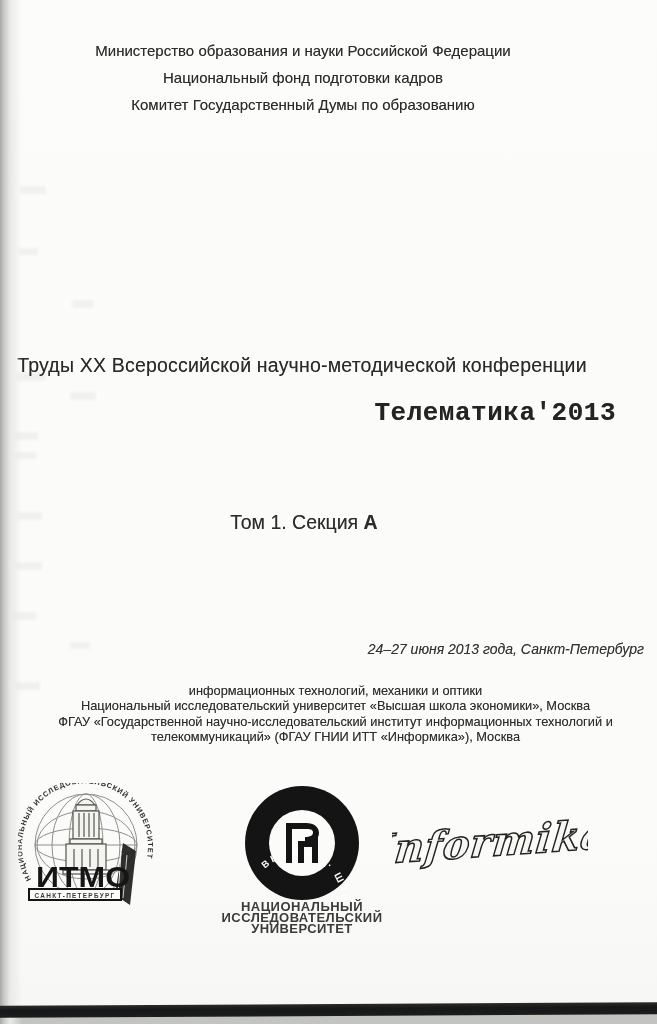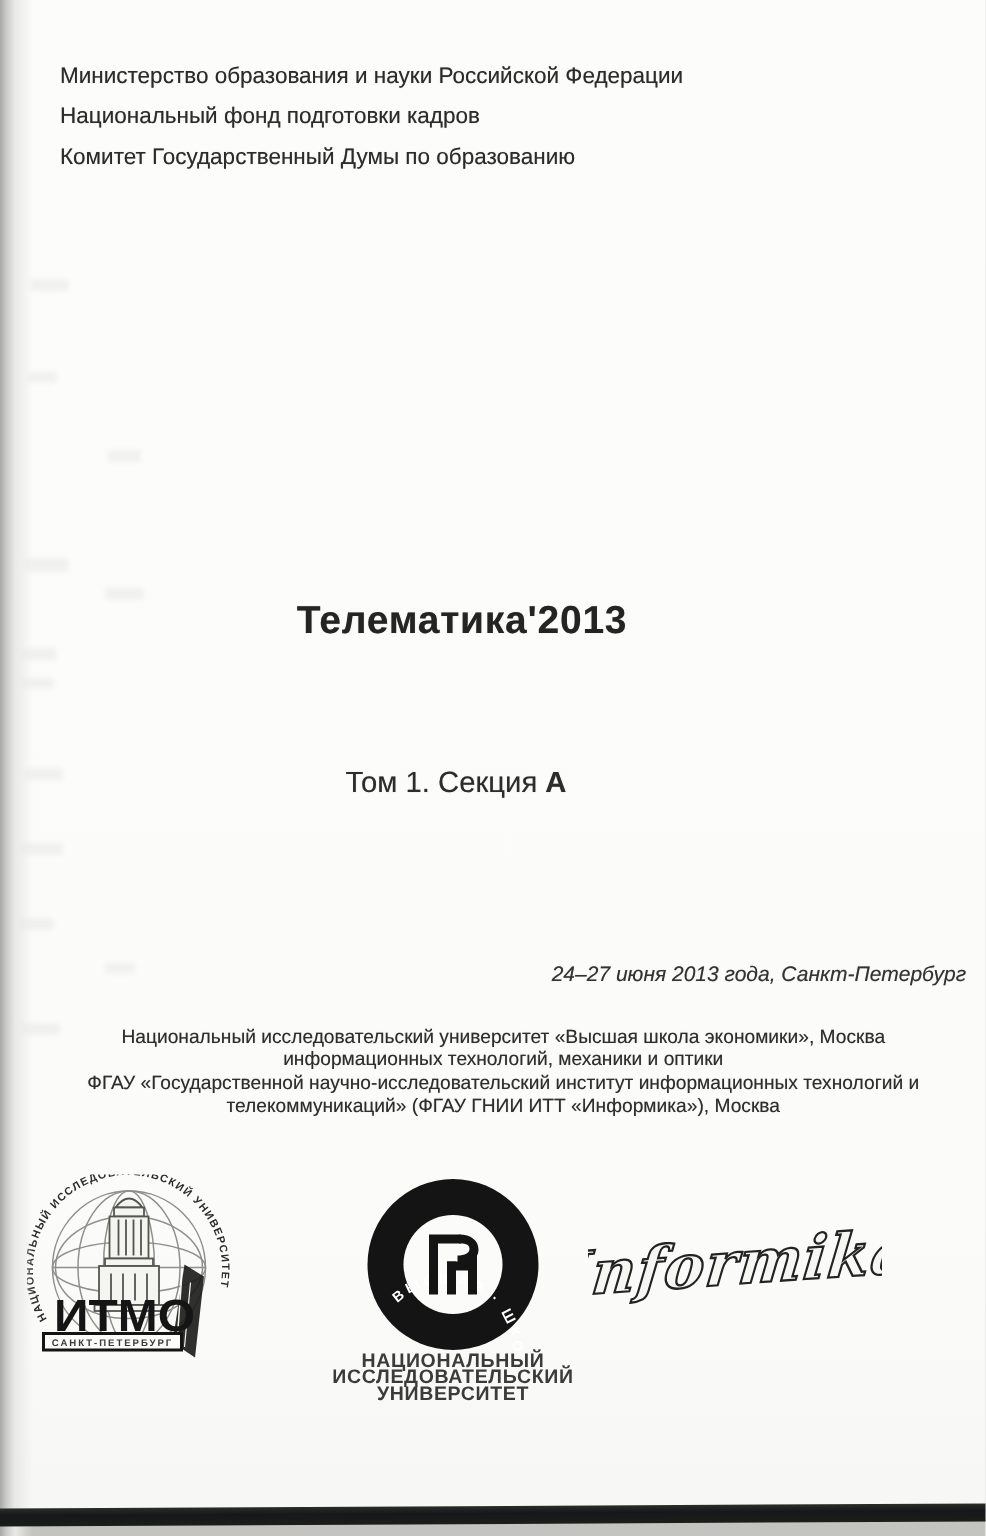--- a/index.html
+++ b/index.html
@@ -22,30 +22,30 @@
   .bottom-band{
     position:absolute;left:-8px;width:675px;top:1004px;height:12px;
     background:linear-gradient(180deg,#2a2d28 0%,#15171a 40%,#1c1e1a 100%);
     transform:rotate(-0.30deg);z-index:6;border-radius:1px;
   }
   .smudge{position:absolute;background:#6a6a66;opacity:.07;filter:blur(1.6px);border-radius:2px;z-index:1;}
 
   .scan-text{ text-shadow:0 0 .5px rgba(70,70,70,.55); }
 
   .header-block{
-    position:absolute;top:37px;left:0;width:606px;
-    font-size:15px;line-height:27px;color:#2b2b2b;padding-left:40px;
+    position:absolute;top:37px;left:0;width:606px;text-align:center;
+    font-size:15px;line-height:27px;color:#2b2b2b;
   }
   .series-line{
     position:absolute;top:354px;left:2px;width:600px;text-align:center;
     font-size:19.5px;color:#2a2a2a;letter-spacing:.2px;
   }
   .conf-title{
-    position:absolute;top:398px;left:0;width:616px;text-align:center;
-    font-size:26px;font-weight:bold;color:#242424;letter-spacing:.5px;
+    position:absolute;top:398px;left:0;width:616px;text-align:right;
+    font-size:26px;font-weight:bold;color:#242424;letter-spacing:.5px;font-family:Liberation Mono, monospace;
   }
   .volume-line{
     position:absolute;top:463px;left:0;width:608px;text-align:center;
     font-size:19.5px;color:#2c2c2c;margin-top:48px;
   }
   .volume-line b{font-weight:bold;}
   .date-line{
     position:absolute;top:641px;left:0;width:597px;text-align:right;
     font-size:14px;font-style:italic;color:#333;padding-left:47px;
   }
@@ -79,28 +79,29 @@
   <div class="smudge" style="left:12px;top:612px;width:24px;height:8px;"></div>
   <div class="smudge" style="left:70px;top:642px;width:20px;height:7px;"></div>
   <div class="smudge" style="left:14px;top:682px;width:26px;height:8px;"></div>
 
   <div class="header-block scan-text">
     <div>Министерство образования и науки Российской Федерации</div>
     <div>Национальный фонд подготовки кадров</div>
     <div>Комитет Государственный Думы по образованию</div>
   </div>
 
+  <div class="series-line scan-text">Труды XX Всероссийской научно-методической конференции</div>
   <div class="conf-title scan-text">Телематика'2013</div>
   <div class="volume-line scan-text"><span>Том 1. Секция </span><b>А</b></div>
 
   <div class="date-line scan-text">24–27 июня 2013 года, Санкт-Петербург</div>
 
   <div class="orgs-block scan-text">
+    <div>информационных технологий, механики и оптики</div>
     <div>Национальный исследовательский университет «Высшая школа экономики», Москва</div>
-    <div>информационных технологий, механики и оптики</div>
     <div>ФГАУ «Государственной научно-исследовательский институт информационных технологий и</div>
     <div>телекоммуникаций» (ФГАУ ГНИИ ИТТ «Информика»), Москва</div>
   </div>
 
   <div class="logo-itmo">
     <svg width="146" height="142" viewBox="0 0 146 142">
 
       <g stroke="#8f8f8c" stroke-width="1" fill="none">
         <circle cx="68" cy="62" r="51"></circle>
         <ellipse cx="68" cy="62" rx="17" ry="51"></ellipse>

